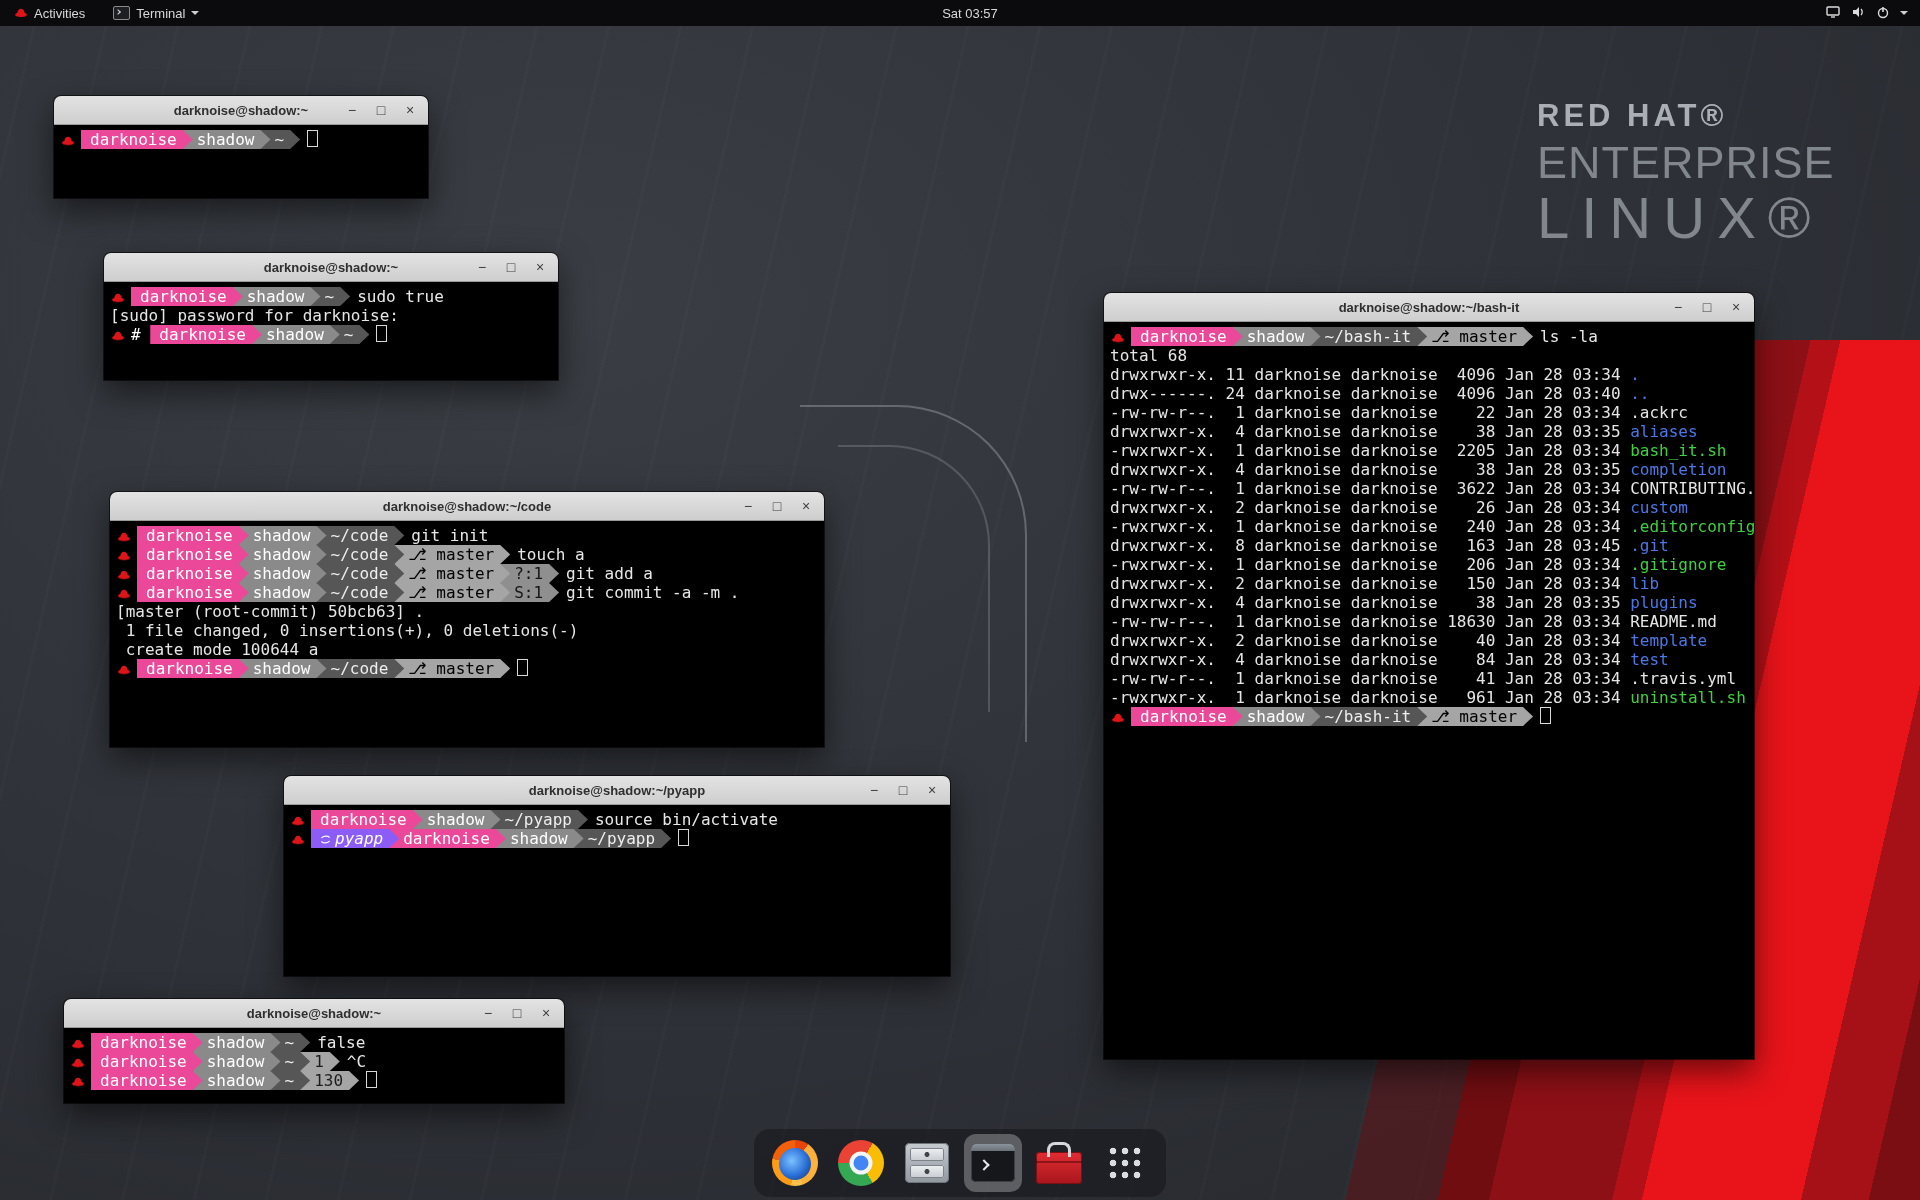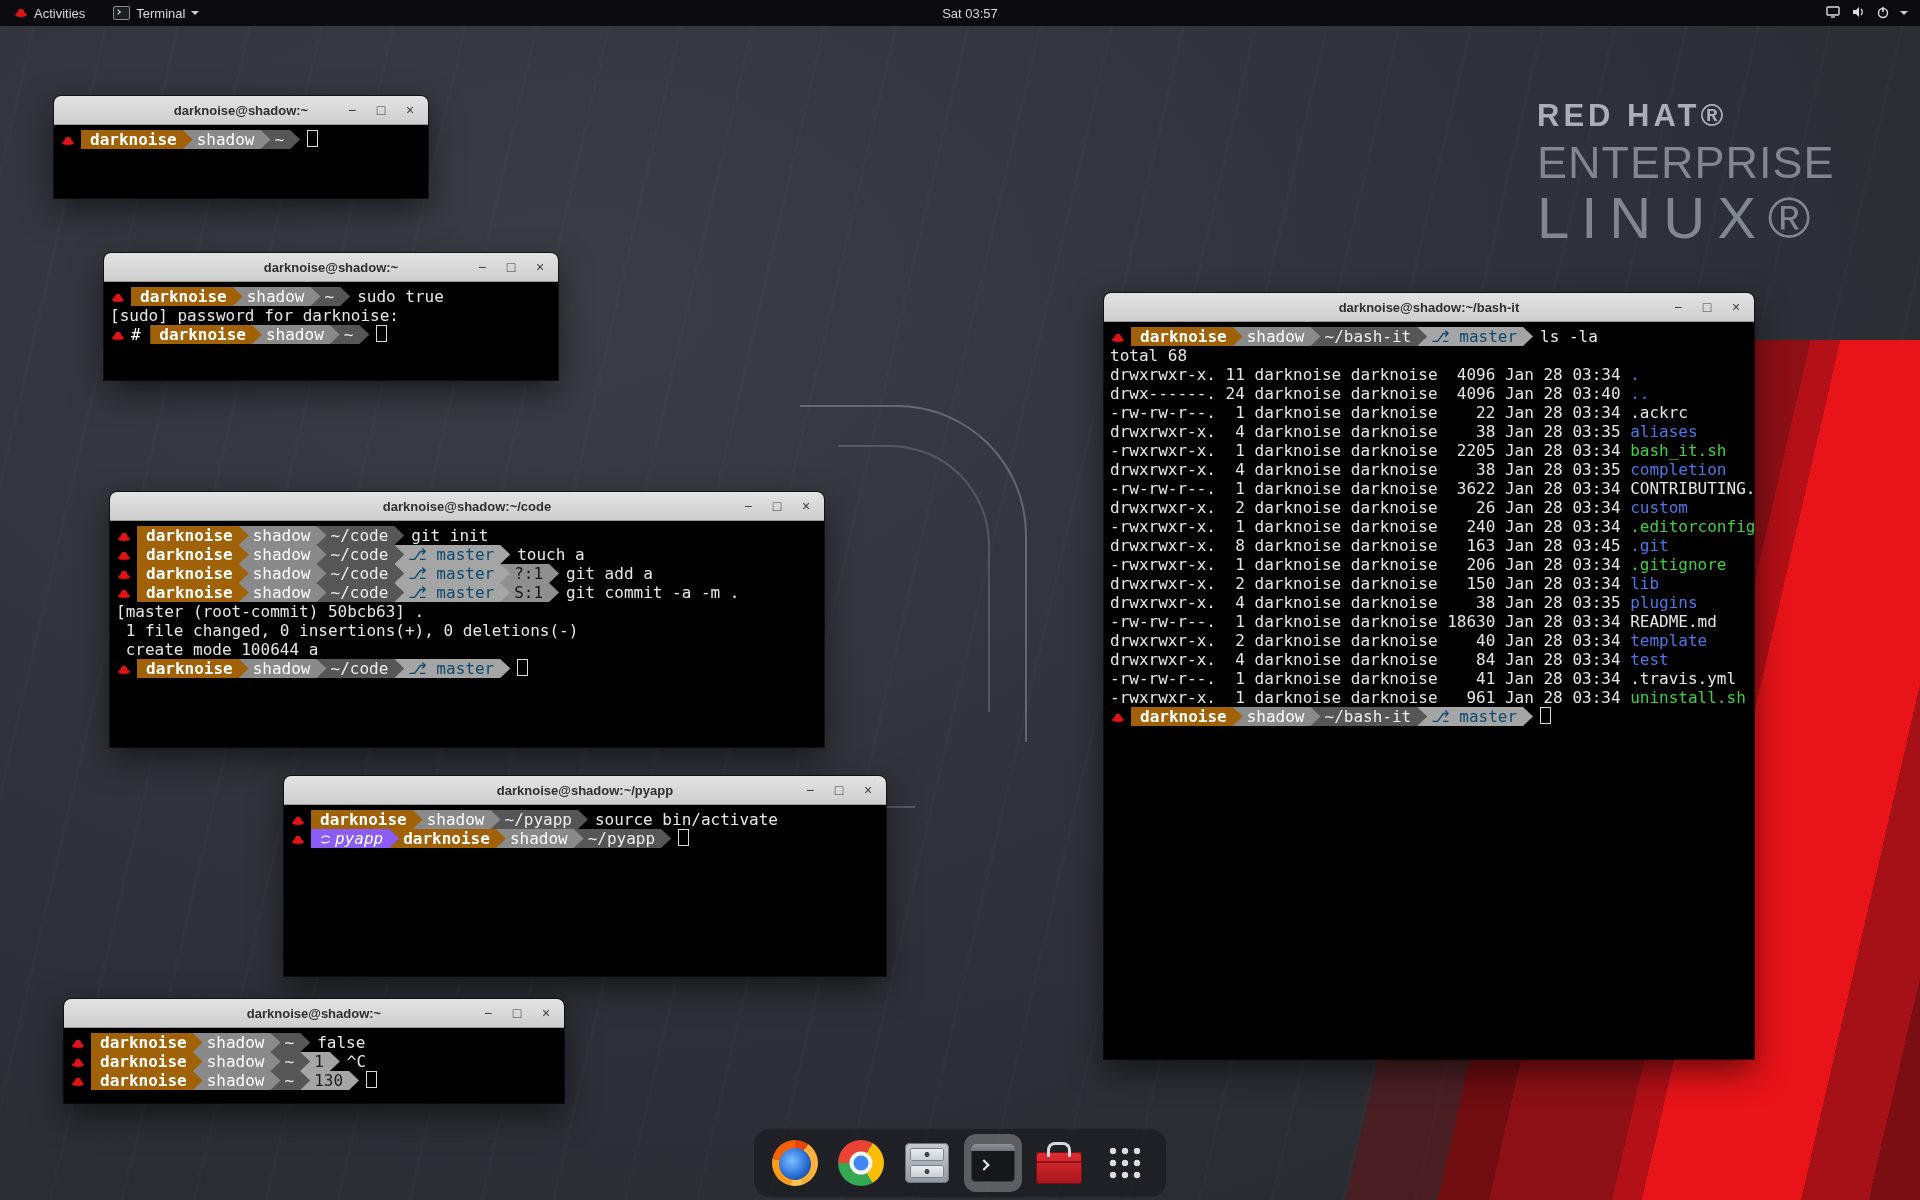--- a/index.html
+++ b/index.html
@@ -61,38 +61,38 @@
 
   .term{background:#000;height:calc(100% - 29px);box-sizing:border-box;overflow:hidden;
     padding:5px 6px;font-family:"DejaVu Sans Mono",monospace;font-size:16px;line-height:19px;color:#e6e6e6;}
   .tline{white-space:pre;height:19px;}
   .hat{display:inline-block;width:15px;margin:0 5px 0 1px;vertical-align:-1px;}
   .pre{color:#ffffff;}
   .seg{display:inline-block;height:19px;line-height:19px;padding:0 16px 0 14px;margin-right:-10px;
     position:relative;
     clip-path:polygon(0 0, calc(100% - 10px) 0, 100% 50%, calc(100% - 10px) 100%, 0 100%);}
   .seg.sfirst{padding-left:9px;}
-  .sg-user{background:#a16207;color:#fff;font-weight:bold;}
+  .sg-user{background:#ec4899;color:#fff;font-weight:normal;}
   .sg-host{background:#8a8a8a;color:#fff;}
   .sg-path{background:#565656;color:#eee;}
-  .sg-git{background:#a5a5a5;color:#0c4a6e;}
+  .sg-git{background:#a5a5a5;color:#000000;}
   .sg-count{background:#8f8f8f;color:#141414;}
   .sg-venv{background:#8b5cf6;color:#fff;font-style:italic;}
   .sg-err{background:#a5a5a5;color:#1c1c1c;}
   .cmd{margin-left:17px;color:#e8e8e8;}
   .cursor{display:inline-block;width:9px;height:15px;border:1px solid #d8d8d8;margin-left:17px;vertical-align:-2px;}
   .n-dir{color:#4b78e6;}
   .n-exec{color:#3fd13f;}
   .n-file{color:#e6e6e6;}
 
   
   #win0{left:54px;top:64px;width:374px;height:102px;}
   #win1{left:104px;top:221px;width:454px;height:127px;}
   #win2{left:110px;top:460px;width:714px;height:255px;}
-  #win3{left:284px;top:744px;width:602px;height:200px;}
+  #win3{left:284px;top:744px;width:666px;height:200px;}
   #win4{left:64px;top:967px;width:500px;height:104px;}
   #win5{left:1104px;top:261px;width:650px;height:766px;}
 
   
   .dock{position:absolute;left:50%;bottom:3px;transform:translateX(-50%);display:flex;gap:8px;
     padding:5px 12px;background:rgba(15,15,18,.42);border-radius:16px;z-index:6;}
   .dock-item{width:58px;height:58px;border-radius:12px;display:flex;align-items:center;justify-content:center;position:relative;}
   .dock-item.active{background:rgba(255,255,255,.28);}
   .dicon{position:relative;}
   .firefox-icon{width:46px;height:46px;border-radius:50%;

